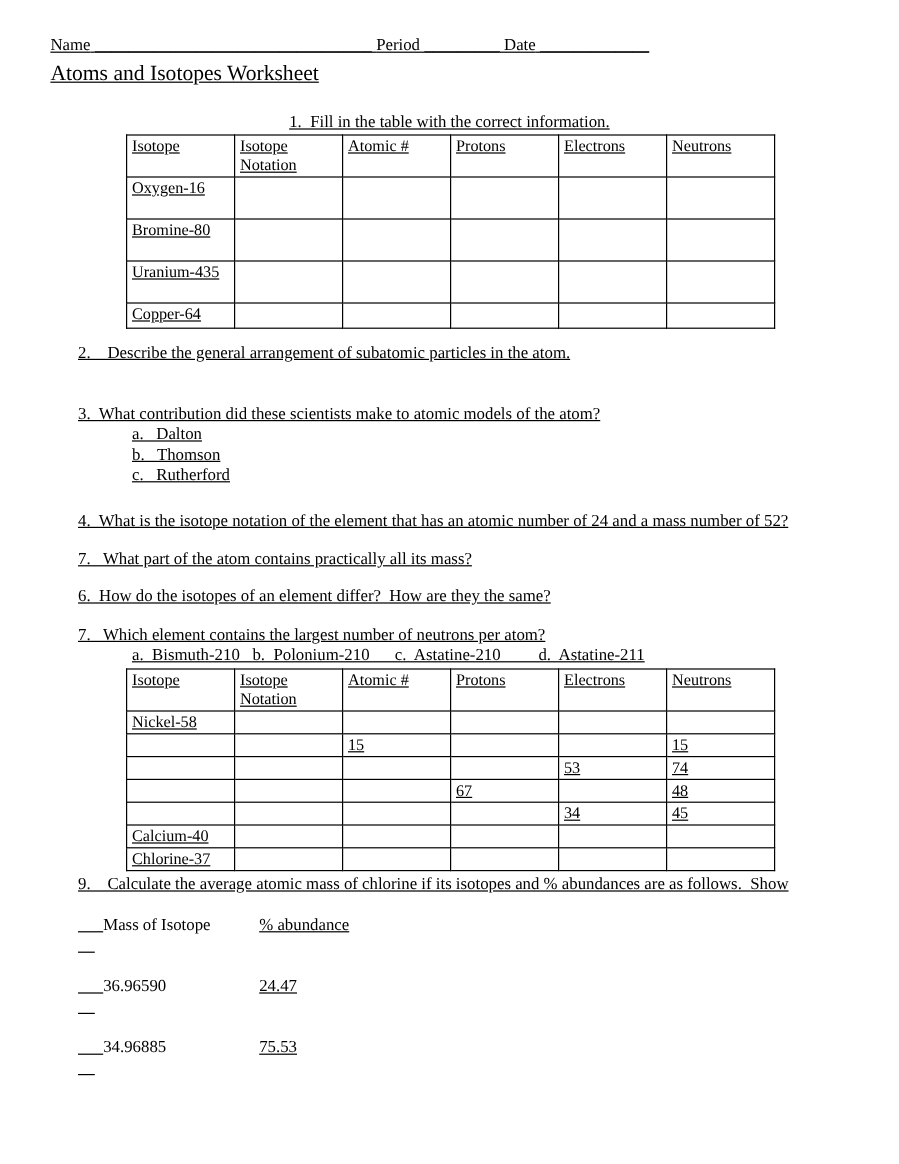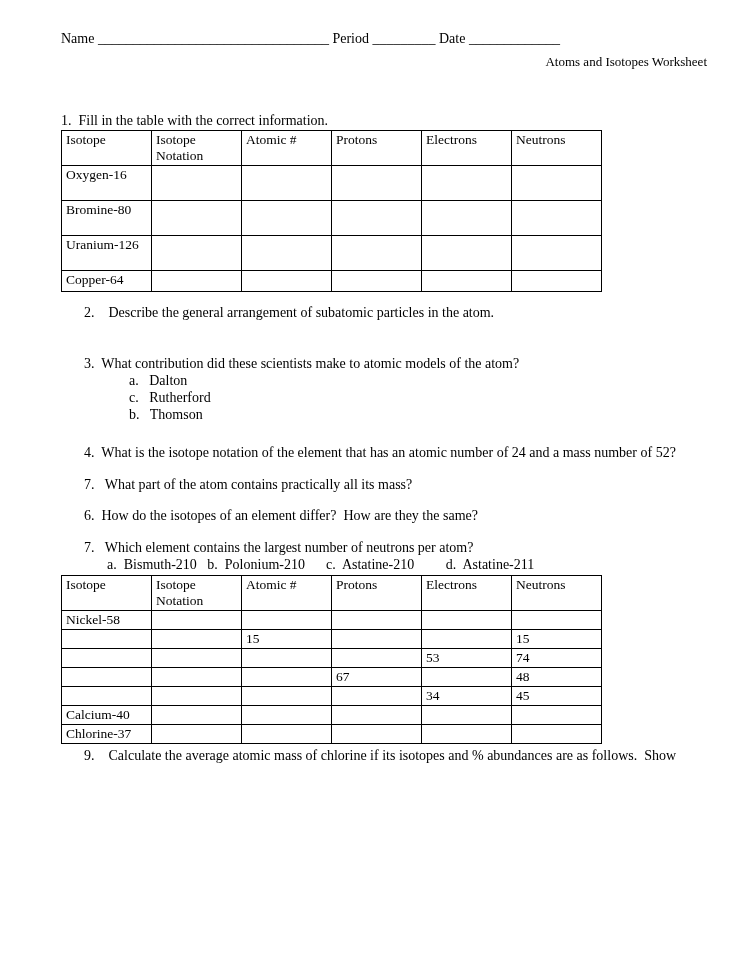--- a/index.html
+++ b/index.html
@@ -4,49 +4,50 @@
 <style>
   * { margin: 0; padding: 0; box-sizing: border-box; }
   html, body { background: #ffffff; }
   body {
     width: 749px;
     height: 970px;
     color: #000000;
     font-family: "Liberation Serif", serif;
     overflow: hidden;
   }
-  .page { padding: 30px 42px 0 61px; }
+  .page { padding: 30px 42px 0 42px; text-decoration: underline; }
 
   .topline { font-size: 14px; line-height: 17px; }
-  .title { text-align: right; font-size: 13px; line-height: 23px; margin-top: 3px; }
+  .title { text-align: left; font-size: 18px; line-height: 23px; margin-top: 3px; }
 
   .q {
     font-size: 14px;
     line-height: 17px;
     white-space: pre-wrap;
   }
   .indent { margin-left: 23px; }
 
-  .q1 { margin-top: 39px; }
+  .q1 { margin-top: 21px; text-align: center; }
   .q2 { margin-top: 12px; }
   .q3 { margin-top: 34px; }
   .sub-options { margin-left: 68px; }
   .q4 { margin-top: 21px; }
   .q5 { margin-top: 15px; }
   .q6 { margin-top: 14px; }
   .q7 { margin-top: 15px; }
-  .q7opts { margin-left: 46px; }
+  .q7opts { margin-left: 68px; }
   .q8 { margin-top: 20px; }
   .q9 { margin-top: 3px; }
   .q9-line2 { margin-left: 23px; }
 
   table.ws {
     border-collapse: collapse;
     table-layout: fixed;
     width: 540px;
+    margin-left: 63px;
     font-size: 13.5px;
   }
   table.ws th, table.ws td {
     border: 1px solid #000000;
     padding: 1px 4px;
     text-align: left;
     font-weight: normal;
     vertical-align: top;
     line-height: 16px;
     overflow: hidden;
@@ -109,21 +110,21 @@
         </tr>
         <tr>
           <td>Bromine-80</td>
           <td></td>
           <td></td>
           <td></td>
           <td></td>
           <td></td>
         </tr>
         <tr>
-          <td>Uranium-126</td>
+          <td>Uranium-435</td>
           <td></td>
           <td></td>
           <td></td>
           <td></td>
           <td></td>
         </tr>
         <tr>
           <td>Copper-64</td>
           <td></td>
           <td></td>
@@ -132,22 +133,22 @@
           <td></td>
         </tr>
       </tbody>
     </table>
 
   <div class="q q2 indent">2.    Describe the general arrangement of subatomic particles in the atom.</div>
 
   <div class="q q3 indent">3.  What contribution did these scientists make to atomic models of the atom?</div>
   <div class="sub-options">
     <div class="q">a.   Dalton</div>
+    <div class="q">b.   Thomson</div>
     <div class="q">c.   Rutherford</div>
-    <div class="q">b.   Thomson</div>
   </div>
 
   <div class="q q4 indent">4.  What is the isotope notation of the element that has an atomic number of 24 and a mass number of 52?</div>
 
   <div class="q q5 indent">7.   What part of the atom contains practically all its mass?</div>
 
   <div class="q q6 indent">6.  How do the isotopes of an element differ?  How are they the same?</div>
 
   <div class="q q7 indent">7.   Which element contains the largest number of neutrons per atom?</div>
   <div class="q q7opts">a.  Bismuth-210   b.  Polonium-210      c.  Astatine-210         d.  Astatine-211</div>
@@ -227,14 +228,25 @@
           <td></td>
           <td></td>
           <td></td>
           <td></td>
         </tr>
       </tbody>
     </table>
 
   <div class="q q9 indent">9.    Calculate the average atomic mass of chlorine if its isotopes and % abundances are as follows.  Show</div>
 
+  <div class="mass-block indent">
+    <div class="mass-row">
+      <span class="mass-col1">Mass of Isotope</span><span>% abundance</span>
+    </div>
+    <div class="mass-row">
+      <span class="mass-col1">36.96590</span><span>24.47</span>
+    </div>
+    <div class="mass-row">
+      <span class="mass-col1">34.96885</span><span>75.53</span>
+    </div>
+  </div>
 
 </div>
 
 </body></html>

